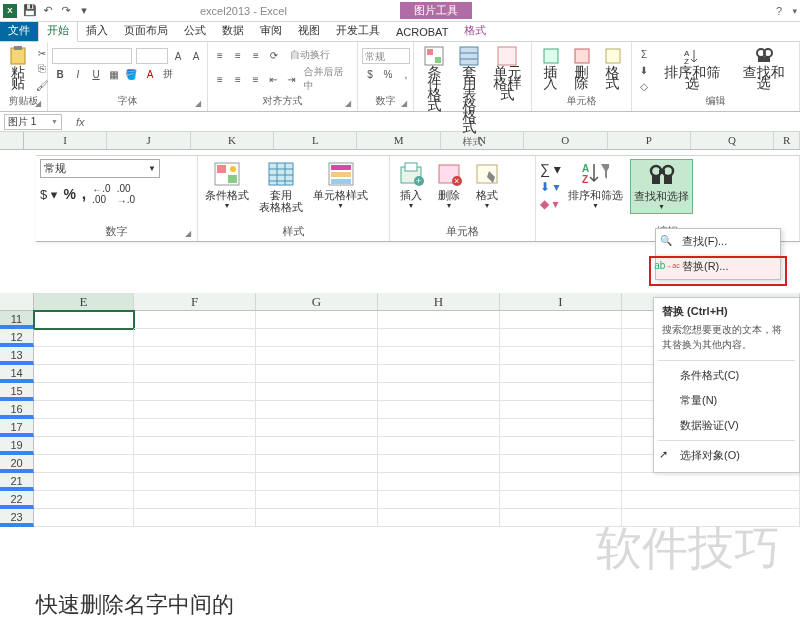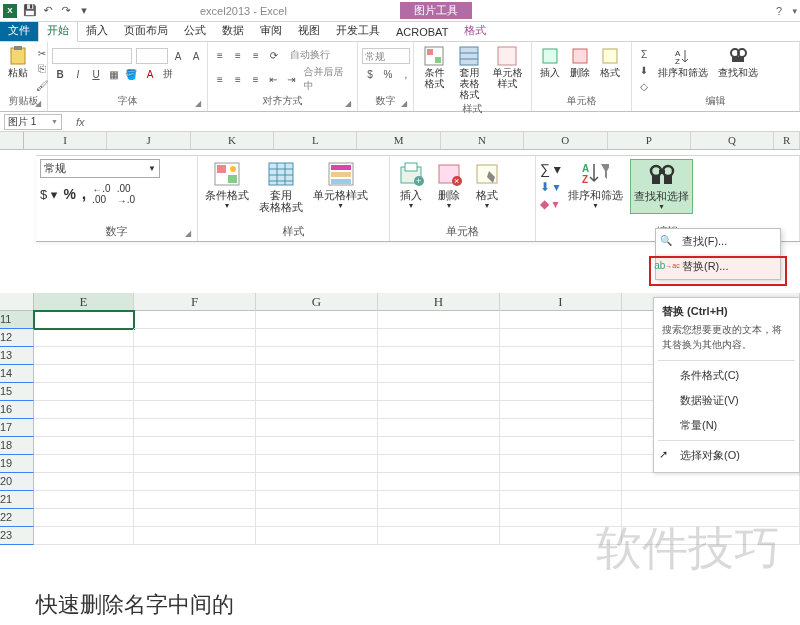--- a/index.html
+++ b/index.html
@@ -19,21 +19,21 @@
 .tab.file { background: #0369a1; color: #fff; }
 .tab.active { color: #217346; border: 1px solid #d4d4d4; border-bottom: 1px solid #fff; background: #fff; margin-bottom: -1px; }
 .tab.contextual { color: #a04a94; }
 
 .ribbon { height: 70px; background: #fff; border-bottom: 1.5px solid #c0c0c0; display: flex; }
 .rib-group { border-right: 1px solid #e0e0e0; padding: 2px 4px; display: flex; flex-direction: column; justify-content: space-between; position: relative; }
 .rib-label { text-align: center; font-size: 10px; color: #666; padding-bottom: 1px; }
 .rib-body { flex: 1; display: flex; align-items: flex-start; gap: 2px; }
 .big-btn { display: flex; flex-direction: column; align-items: center; padding: 2px 4px; cursor: pointer; }
 .big-btn .icon-box { width: 20px; height: 20px; margin-bottom: 1px; }
-.big-btn span { font-size: 10px; line-height: 11px; text-align: center; }
+.big-btn span { font-size: 14px; line-height: 11px; text-align: center; }
 .sm-row { display: flex; gap: 2px; align-items: center; }
 .sm-btn { width: 16px; height: 14px; cursor: pointer; display: flex; align-items: center; justify-content: center; color: #555; font-size: 10px; }
 .dlg-launcher { position: absolute; right: 2px; bottom: 2px; width: 10px; height: 10px; font-size: 8px; color: #888; cursor: pointer; }
 
 .namebox-row { height: 20px; background: #fff; border-bottom: 1px solid #d4d4d4; display: flex; align-items: center; padding-left: 4px; }
 .namebox { border: 1px solid #c0c0c0; width: 58px; height: 16px; display: flex; align-items: center; padding: 0 3px; font-size: 10px; }
 .namebox .drop-ar { margin-left: auto; font-size: 7px; color: #888; }
 .fx-label { margin-left: 14px; font-style: italic; color: #666; font-size: 11px; }
 
 .col-headers { height: 18px; background: #eef3ef; border-bottom: 1px solid #c0c0c0; display: flex; }
@@ -64,21 +64,21 @@
 .tt-sep { border-top: 1px solid #ddd; margin: 2px 4px; }
 .tt-item { padding: 5px 7px 5px 26px; font-size: 11px; position: relative; cursor: pointer; color: #333; }
 .tt-item .ti-icon { position: absolute; left: 5px; top: 5px; width: 13px; height: 13px; }
 
 .sheet-area { position: absolute; top: 293px; left: 0; right: 0; bottom: 0; }
 .sh-colhdr { height: 18px; background: #eef3ef; display: flex; }
 .sh-colhdr .rhs { width: 34px; border-right: 1px solid #c0c0c0; border-bottom: 1px solid #c0c0c0; }
 .sh-ch { border-right: 1px solid #d4d4d4; border-bottom: 1px solid #c0c0c0; text-align: center; font-size: 13px; color: #444; line-height: 17px; font-family: "Times New Roman", serif; }
 .sh-ch.active { background: #d8e8dc; }
 .sh-row { height: 18px; display: flex; }
-.sh-rh { width: 34px; background: #eef3ef; border-right: 1px solid #c0c0c0; border-bottom: 1px solid #3b82f6; font-size: 11px; color: #444; line-height: 17px; }
+.sh-rh { width: 34px; background: #eef3ef; border-right: 1px solid #c0c0c0; border-bottom: 4px solid #3b82f6; text-align: center; font-size: 11px; color: #444; line-height: 17px; }
 .sh-rh.active { background: #d8e8dc; }
 .sh-cell { border-right: 1px solid #e3e3e3; border-bottom: 1px solid #e3e3e3; }
 .sh-cell.selected { outline: 2px solid #217346; outline-offset: -1px; }
 
 .watermark { position: absolute; right: 20px; bottom: 45px; font-size: 46px; color: rgba(120,120,120,0.28); font-family: "Microsoft YaHei"; z-index: 3; pointer-events: none; }
 .bottom-text { position: absolute; left: 36px; bottom: 5px; font-size: 22px; color: #333; font-family: SimSun, serif; }
 
 svg { display: block; }
 </style>
 </head>
@@ -458,22 +458,22 @@
     <span>替换(R)...</span>
   </div>
 </div>
 <div class="red-box"></div>
 
 <div class="tooltip">
   <div class="tt-title">替换 (Ctrl+H)</div>
   <div class="tt-desc">搜索您想要更改的文本，将其替换为其他内容。</div>
   <div class="tt-sep"></div>
   <div class="tt-item"><span>条件格式(C)</span></div>
+  <div class="tt-item"><span>常量(N)</span></div>
   <div class="tt-item"><span>数据验证(V)</span></div>
-  <div class="tt-item"><span>常量(N)</span></div>
   <div class="tt-sep"></div>
   <div class="tt-item">
     <span class="ti-icon">➚</span>
     <span>选择对象(O)</span>
   </div>
 </div>
 
 <div class="sheet-area">
   <div class="sh-colhdr">
     <div class="rhs"></div>
@@ -542,29 +542,20 @@
       <div class="sh-row">
         <div class="sh-rh">17</div>
         <div class="sh-cell" style="width: 100px;"></div>
         <div class="sh-cell" style="width: 122px;"></div>
         <div class="sh-cell" style="width: 122px;"></div>
         <div class="sh-cell" style="width: 122px;"></div>
         <div class="sh-cell" style="width: 122px;"></div>
         <div class="sh-cell" style="flex: 1 1 0%;"></div>
       </div>
       <div class="sh-row">
-        <div class="sh-rh">18</div>
-        <div class="sh-cell" style="width: 100px;"></div>
-        <div class="sh-cell" style="width: 122px;"></div>
-        <div class="sh-cell" style="width: 122px;"></div>
-        <div class="sh-cell" style="width: 122px;"></div>
-        <div class="sh-cell" style="width: 122px;"></div>
-        <div class="sh-cell" style="flex: 1 1 0%;"></div>
-      </div>
-      <div class="sh-row">
         <div class="sh-rh">19</div>
         <div class="sh-cell" style="width: 100px;"></div>
         <div class="sh-cell" style="width: 122px;"></div>
         <div class="sh-cell" style="width: 122px;"></div>
         <div class="sh-cell" style="width: 122px;"></div>
         <div class="sh-cell" style="width: 122px;"></div>
         <div class="sh-cell" style="flex: 1 1 0%;"></div>
       </div>
       <div class="sh-row">
         <div class="sh-rh">20</div>

